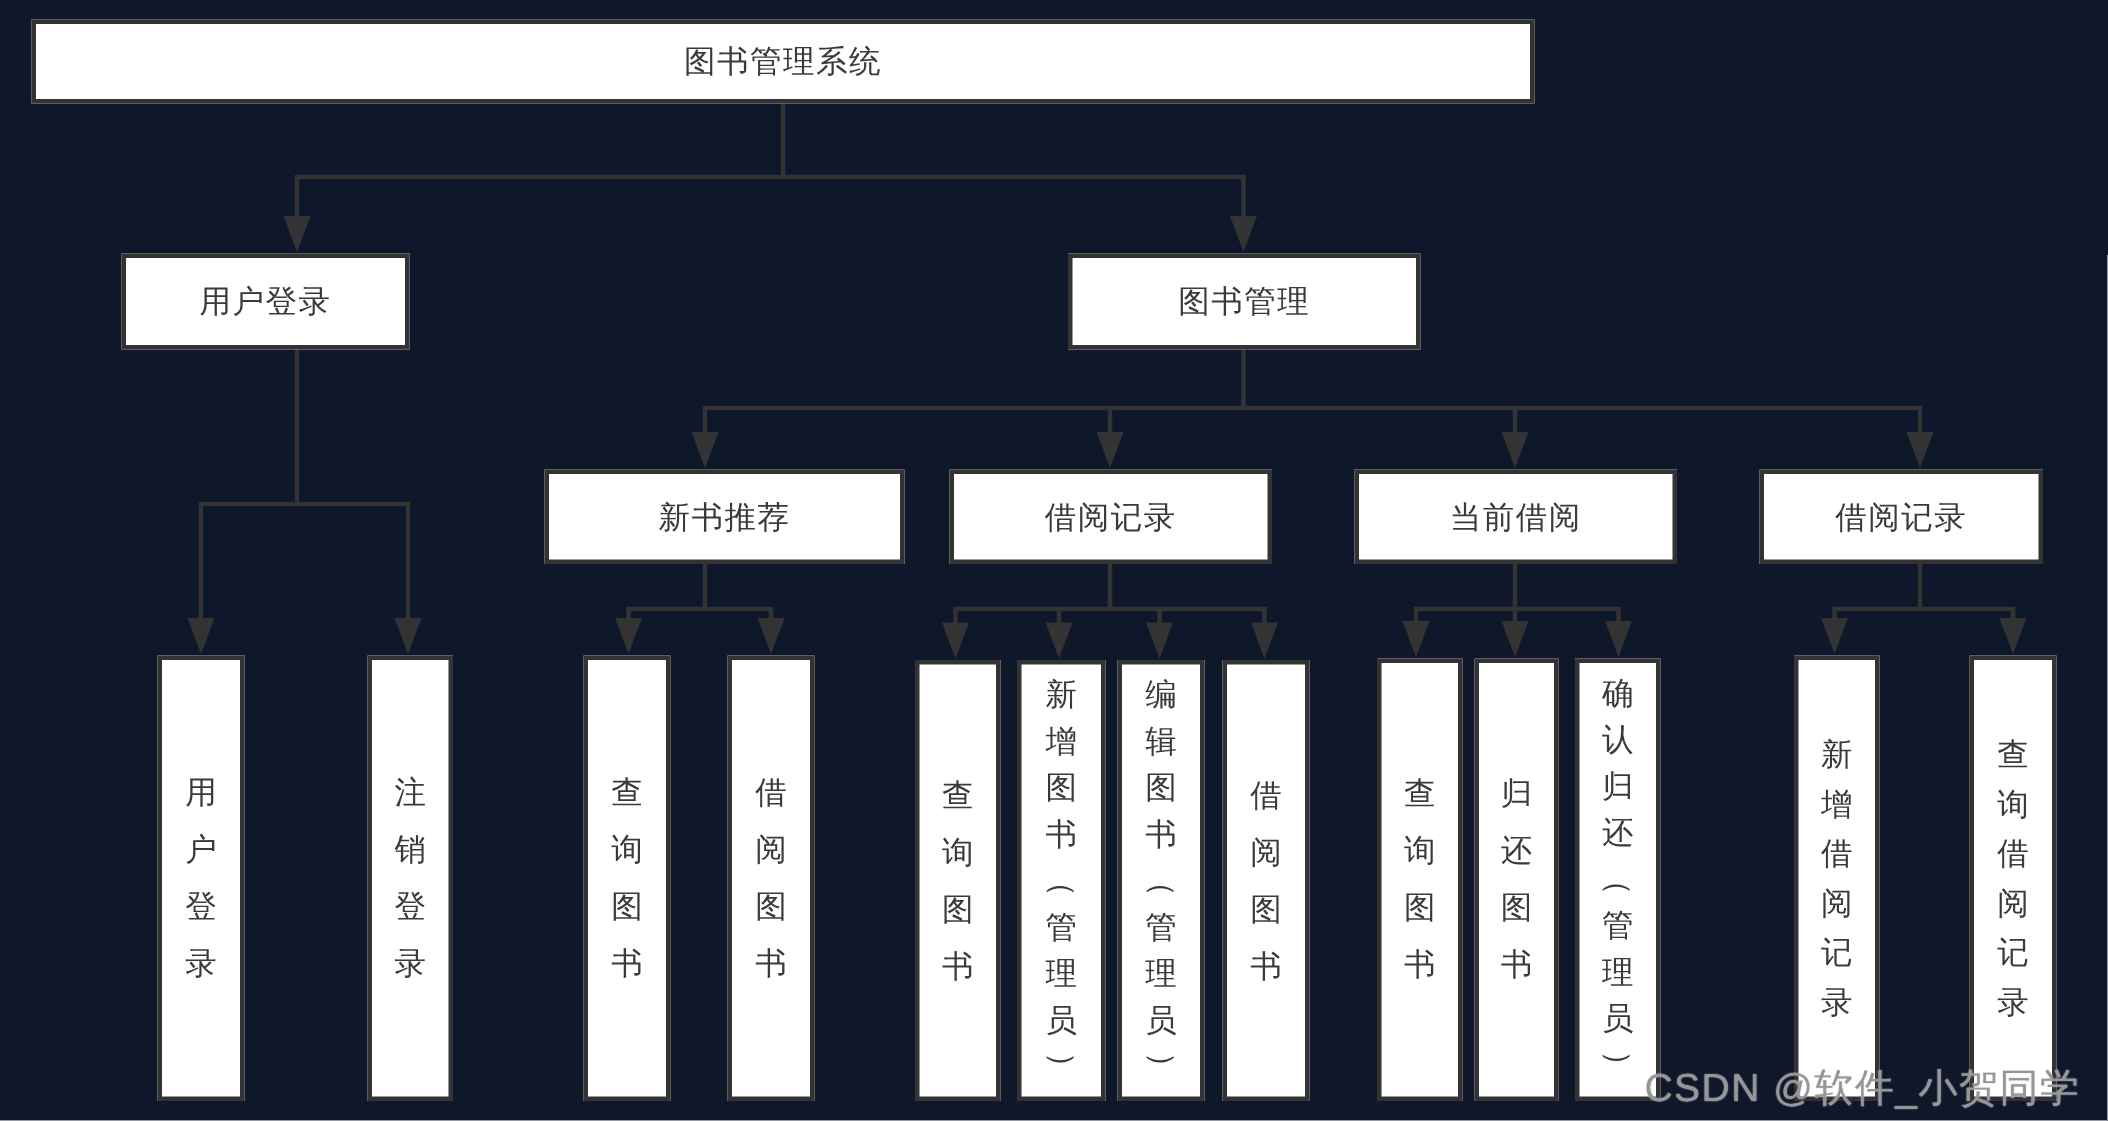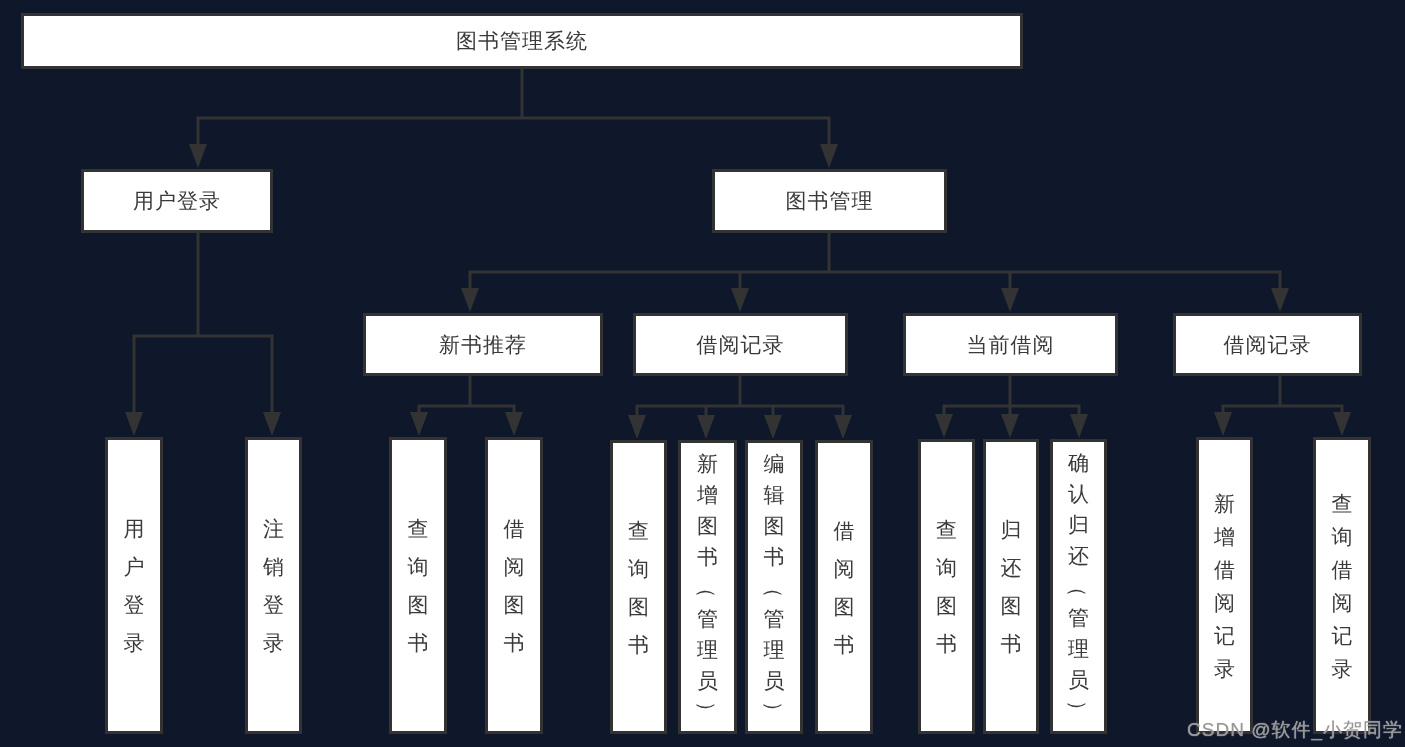--- a/index.html
+++ b/index.html
@@ -19,22 +19,22 @@
     color:#3a3a3a;
     display:flex;align-items:center;justify-content:center;
     text-align:center;
   }
   .hnode{font-size:21px;letter-spacing:1px;}
   .vbox{flex-direction:column;font-size:21px;}
   .vbox span{display:block;line-height:1;}
   .vbox span.rot{transform:rotate(90deg);}
   #watermark{
     position:absolute;
-    right:2px;bottom:4px;
-    font-size:19px;
+    right:18px;bottom:4px;
+    font-size:26px;
     color:#969696;
     letter-spacing:1px;
     text-shadow:0 0 1px #c9c9c9;
     white-space:nowrap;
     z-index:5;
   }
 </style>
 </head>
 <body>
 

